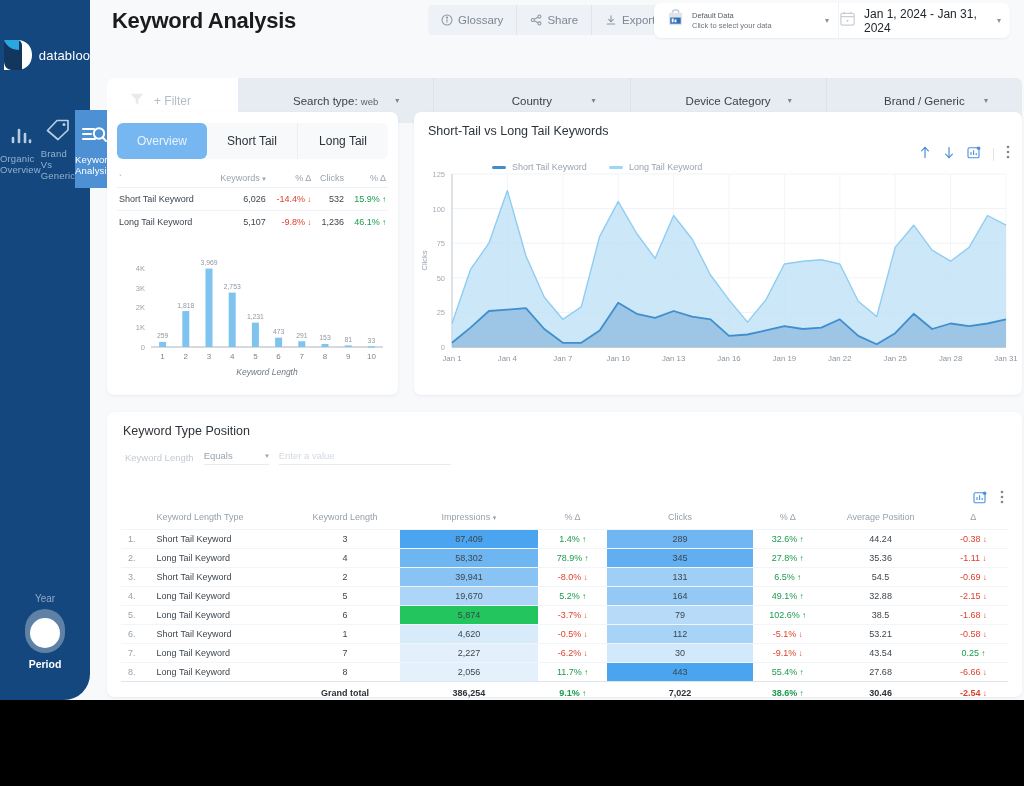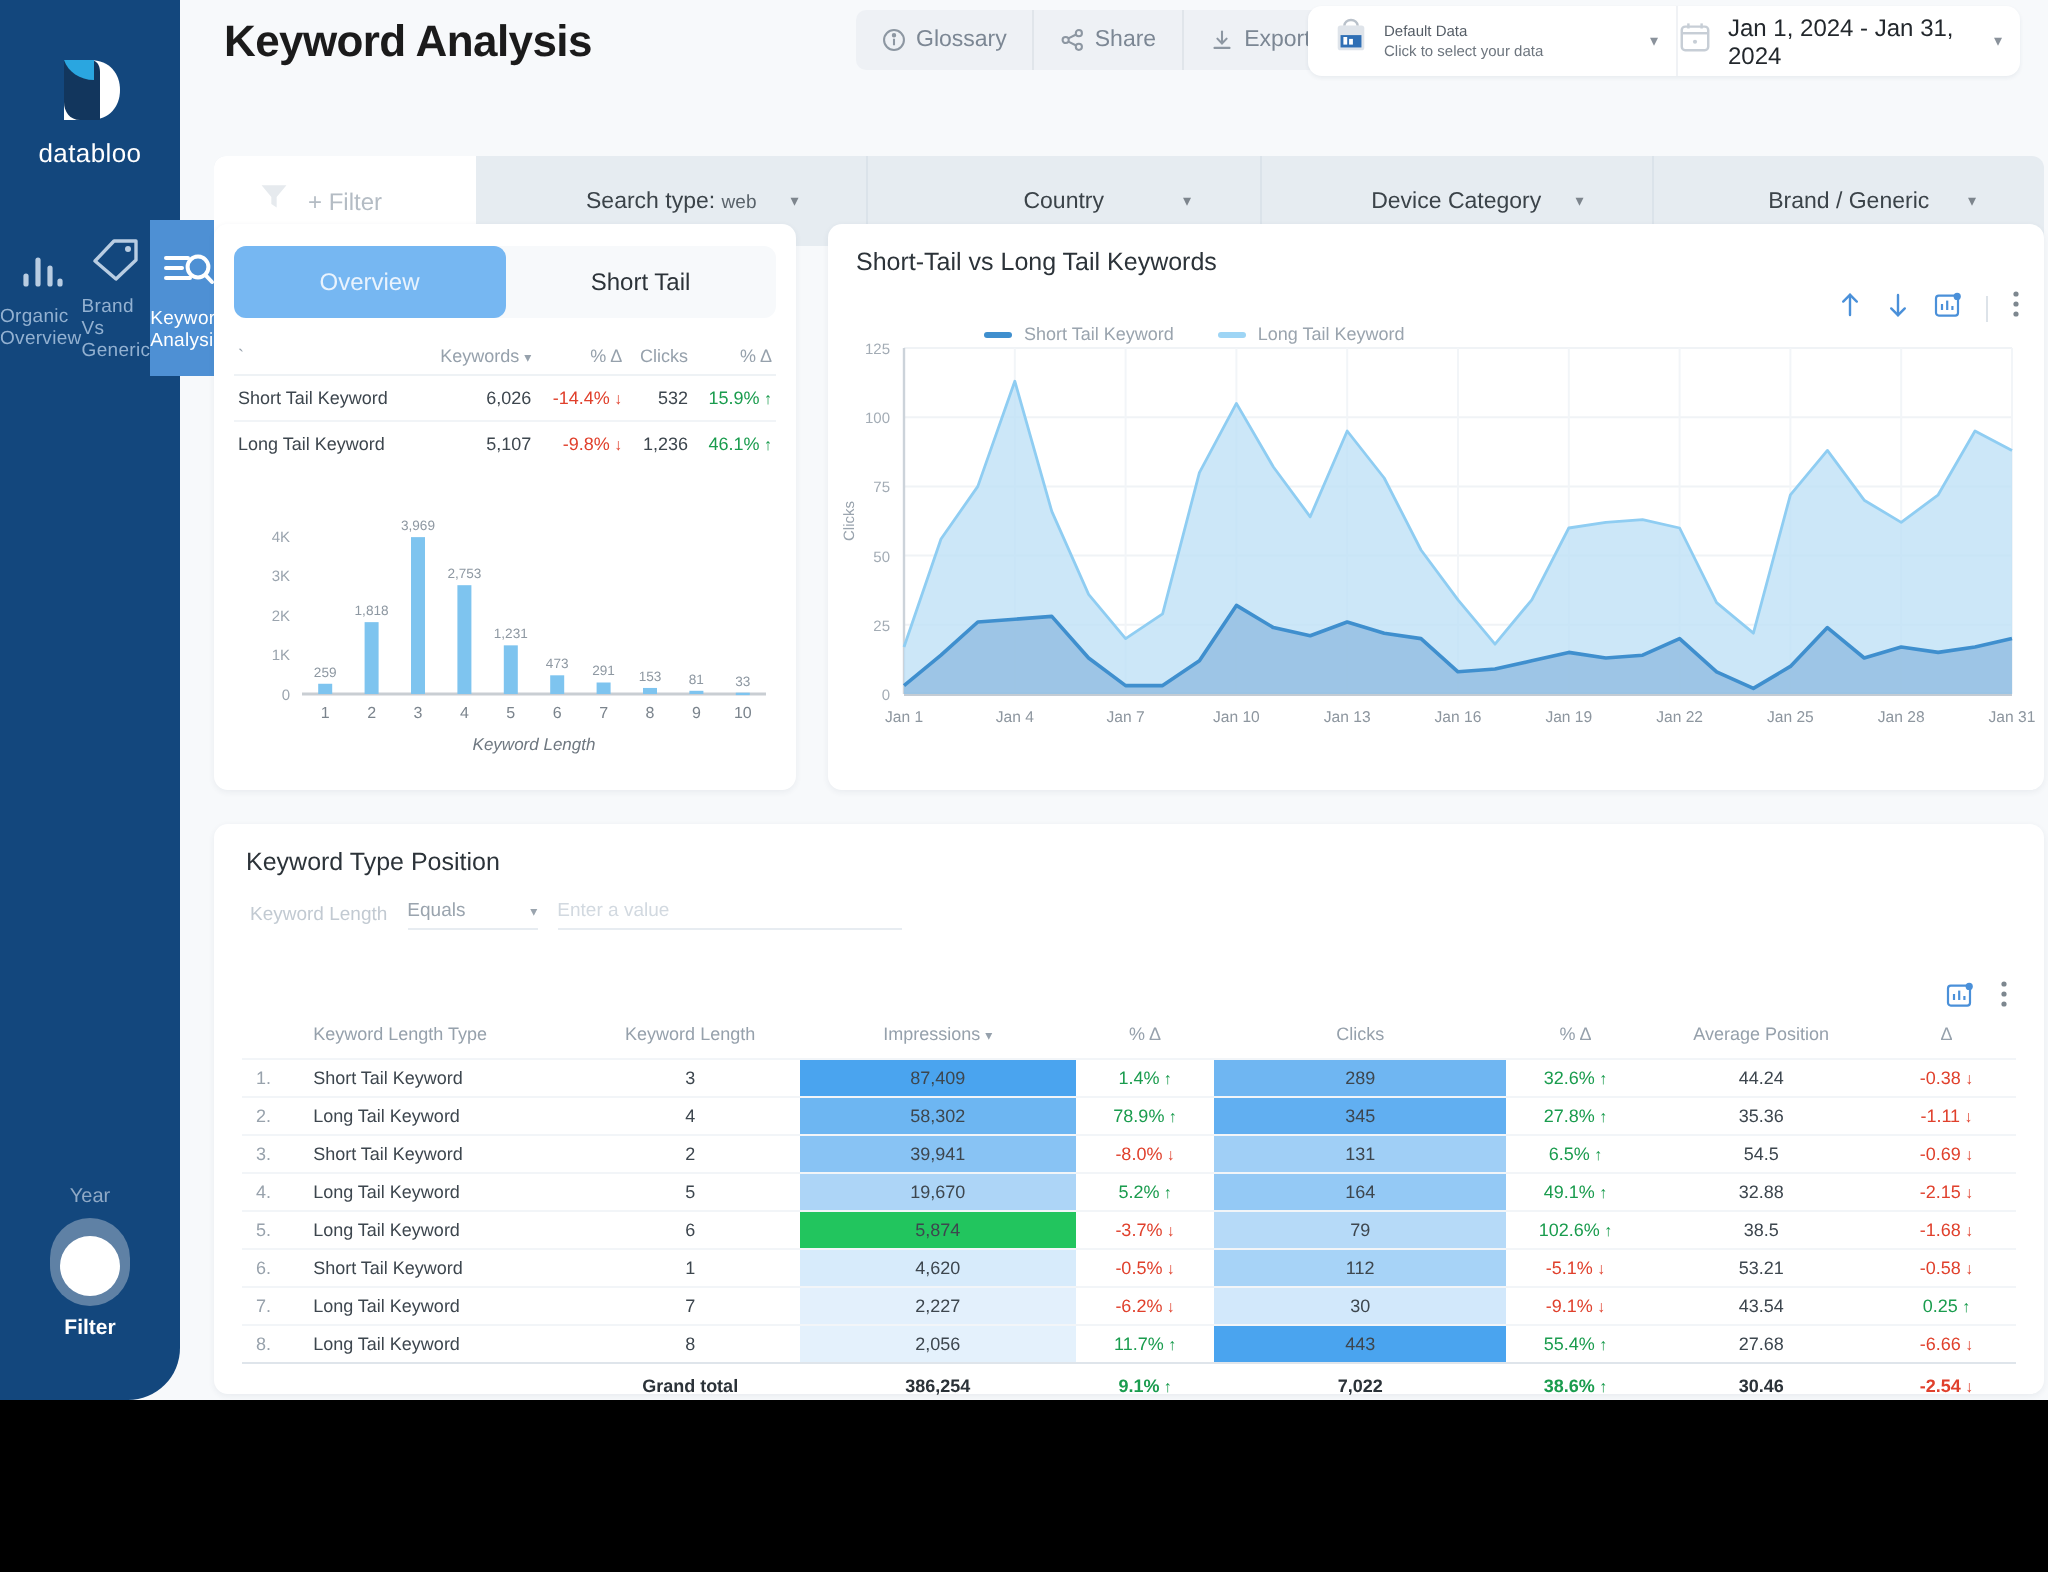--- a/index.html
+++ b/index.html
@@ -18,21 +18,21 @@
   
   .sidebar {
     position: absolute; left: 0; top: 0;
     width: 90px; height: 700px;
     background: #13477d;
     border-radius: 0 0 26px 0;
     color: #fff;
   }
   .brand {
     height: 110px;
-    display: flex; flex-direction: column;
+    display: flex; 
     align-items: center; justify-content: center;
     gap: 5px;
     text-align: center;
   }
   .brand-logo { width: 34px; height: 38px; position: relative; }
   .brand-name {
     font-size: 13px; letter-spacing: .2px; color: #fff; font-weight: 400;
   }
   .nav { display: flex; flex-direction: row; }
   .nav-item {
@@ -372,21 +372,21 @@
         </span>
         <span class="nav-label">Time</span>
       </div>
     </nav>
 
     <div class="period-block">
       <div class="period-year">Year</div>
       <div class="toggle-track">
         <div class="toggle-knob"></div>
       </div>
-      <div class="period-label">Filter</div>
+      <div class="period-label">Period</div>
     </div>
   </aside>
 
   <div class="header">
     <div class="page-title">Keyword Analysis</div>
 
     <div class="hdr-actions">
       <div class="hdr-btn">
         <span>
           <svg width="12" height="12" viewBox="0 0 14 14" fill="none" stroke="#8d97a2" stroke-width="1.2">
@@ -479,20 +479,21 @@
     <div class="filter-seg">
       <span class="lbl">Brand / Generic</span>
       <span class="sel-caret">▾</span>
     </div>
   </div>
 
   <section class="card" id="card-left">
     <div class="tabs">
       <div class="tab active">Overview</div>
       <div class="tab">Short Tail</div>
+      <div class="tab">Long Tail</div>
     </div>
 
     <div class="mini-table">
       <table>
         <tbody>
             <tr class="hdr">
           <th>`</th>
           <th><span>Keywords</span> <span style="font-size:7px">▾</span></th>
           <th>% Δ</th>
           <th>Clicks</th>

